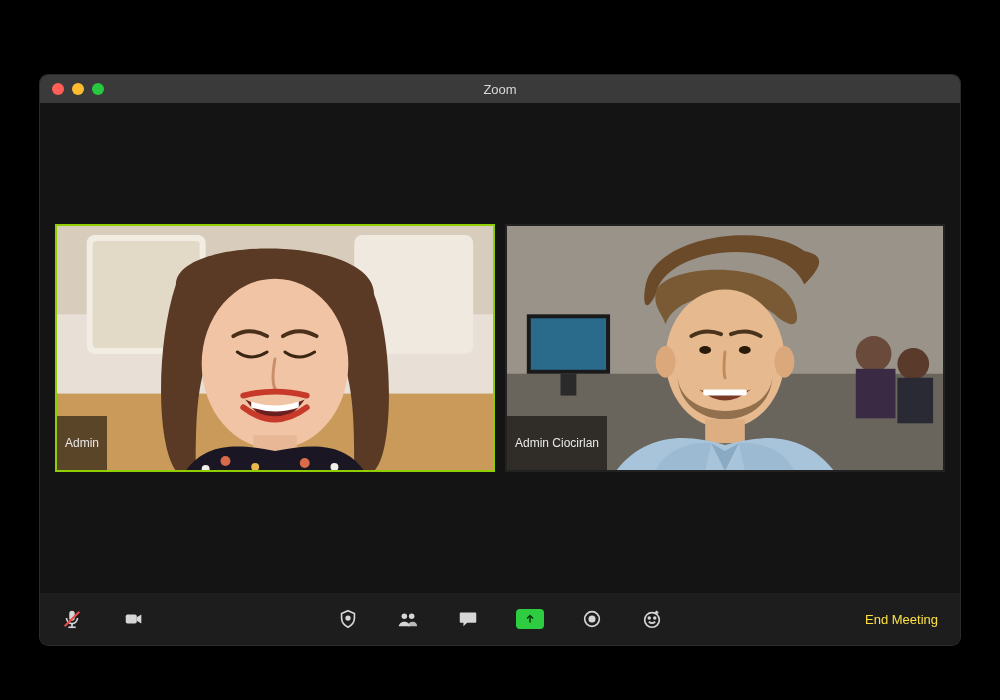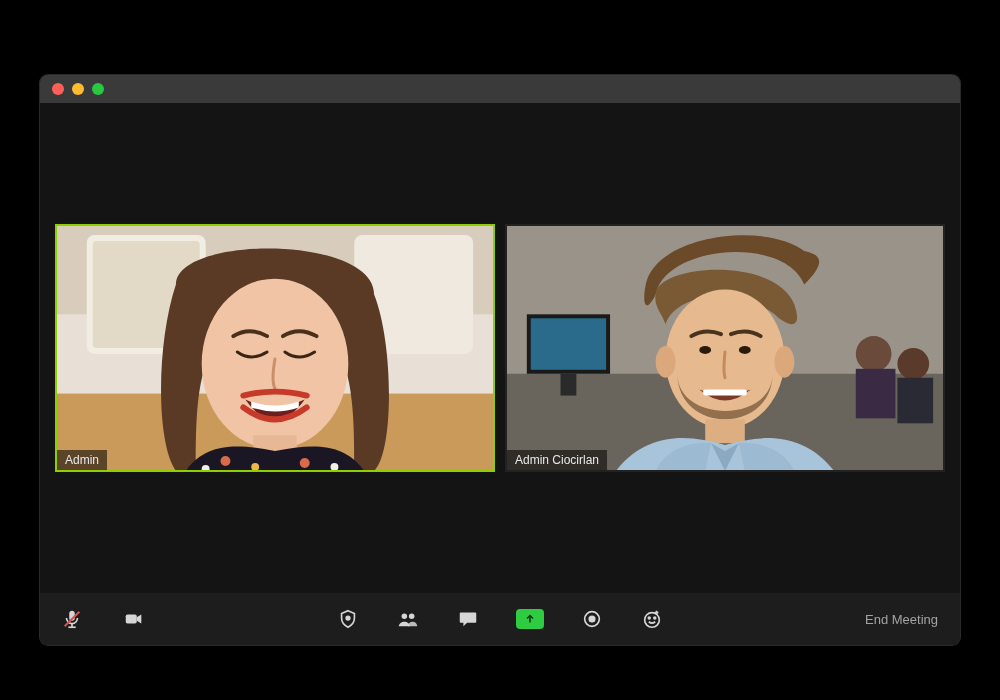--- a/index.html
+++ b/index.html
@@ -56,21 +56,21 @@
     border: 2px solid transparent;
   }
   .tile.speaking { border-color: #8fce00; }
   .tile svg.video { width: 100%; height: 100%; display: block; }
   .name-tag {
     position: absolute;
     left: 0; bottom: 0;
     background: rgba(0,0,0,0.55);
     color: #e8e8e8;
     font-size: 12px;
-    padding: 3px 8px;
+    padding: 20px 8px;
     text-align: right;
   }
   .toolbar {
     height: 52px;
     background: #1d1d1d;
     border-bottom-left-radius: 8px;
     border-bottom-right-radius: 8px;
     display: flex;
     align-items: center;
     padding: 0 20px;
@@ -98,37 +98,38 @@
     width: 28px; height: 20px;
     background: #2ecc40;
     border-radius: 4px;
     display: flex; align-items: center; justify-content: center;
     cursor: pointer;
   }
   .share-btn svg { width: 12px; height: 12px; color: #0a360f; }
   .end-btn {
     position: absolute;
     right: 22px;
-    color: #a3a3a3;
+    color: #fde047;
     font-size: 13px;
     cursor: pointer;
     font-weight: 400;
   }
 </style>
 </head>
 <body>
 
 <div class="window">
 
   <div class="titlebar">
     <div class="traffic-lights">
       <div class="light red"></div>
       <div class="light yellow"></div>
       <div class="light green"></div>
     </div>
+    <div class="title-text">Zoom</div>
   </div>
 
   <div class="content">
 
     <div class="tile speaking">
       <svg class="video" viewBox="0 0 440 248" preserveAspectRatio="xMidYMid slice">
 
         <rect width="440" height="248" fill="#e8e0d6"></rect>
         <rect x="0" y="0" width="440" height="90" fill="#d8cdbc"></rect>
         <rect x="30" y="10" width="120" height="120" rx="8" fill="#f2ede3"></rect>

